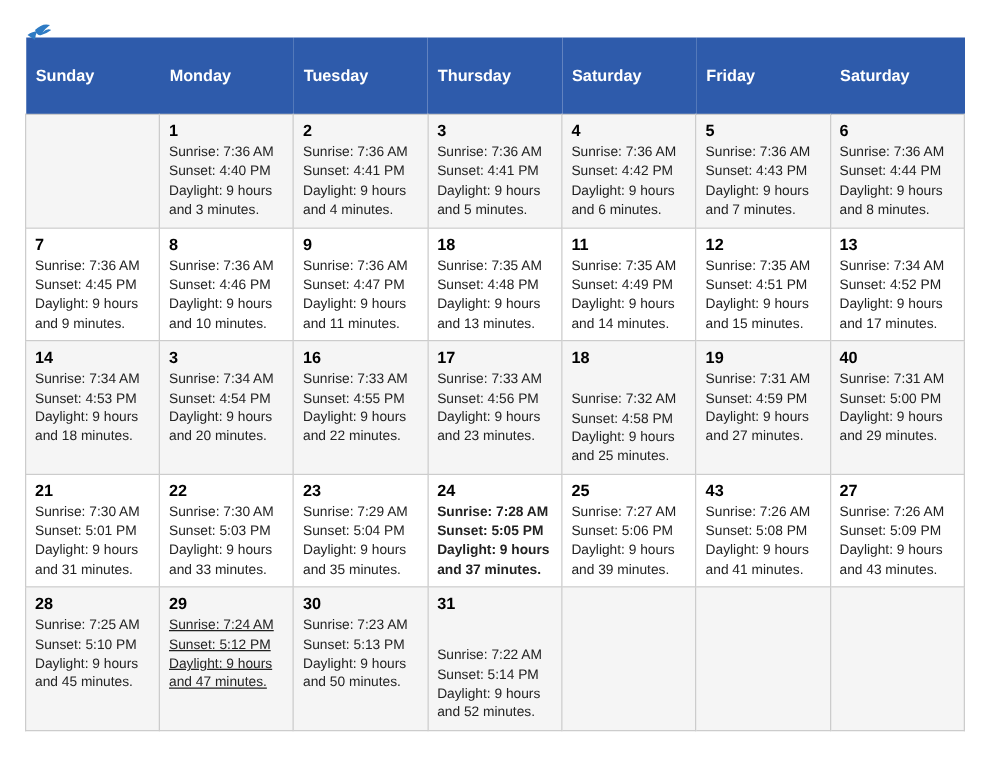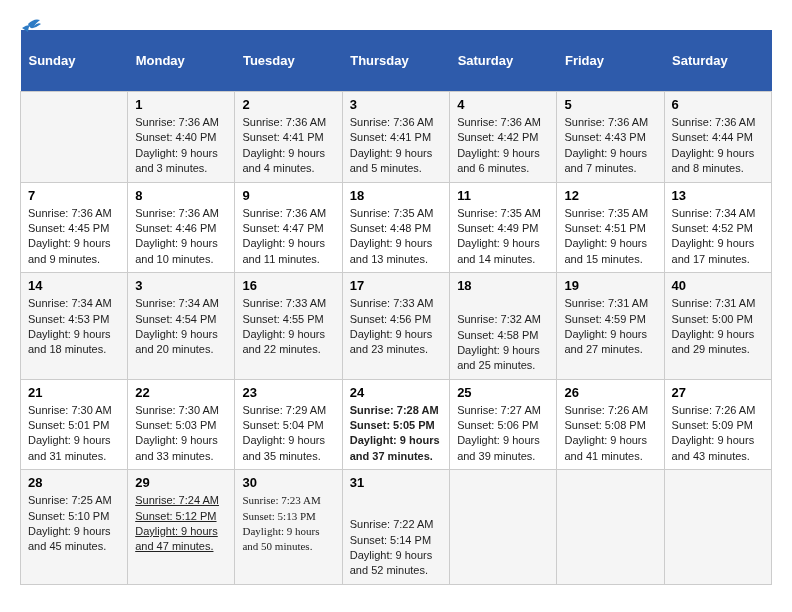--- a/index.html
+++ b/index.html
@@ -284,21 +284,21 @@
 and 37 minutes.</div>
         </td>
         <td>
           <span class="day-number">25</span>
           <div class="day-info" style="white-space: pre-line;">Sunrise: 7:27 AM
 Sunset: 5:06 PM
 Daylight: 9 hours
 and 39 minutes.</div>
         </td>
         <td>
-          <span class="day-number">26</span>
+          <span class="day-number">43</span>
           <div class="day-info" style="white-space: pre-line;">Sunrise: 7:26 AM
 Sunset: 5:08 PM
 Daylight: 9 hours
 and 41 minutes.</div>
         </td>
         <td>
           <span class="day-number">27</span>
           <div class="day-info" style="white-space: pre-line;">Sunrise: 7:26 AM
 Sunset: 5:09 PM
 Daylight: 9 hours
@@ -315,21 +315,21 @@
         </td>
         <td>
           <span class="day-number">29</span>
           <div class="day-info" style="white-space: pre-line; text-decoration: underline;">Sunrise: 7:24 AM
 Sunset: 5:12 PM
 Daylight: 9 hours
 and 47 minutes.</div>
         </td>
         <td>
           <span class="day-number">30</span>
-          <div class="day-info" style="white-space: pre-line; font-family: Liberation Serif, serif;">Sunrise: 7:23 AM
+          <div class="day-info" style="white-space: pre-line;">Sunrise: 7:23 AM
 Sunset: 5:13 PM
 Daylight: 9 hours
 and 50 minutes.</div>
         </td>
         <td>
           <span class="day-number">31</span>
           <div class="day-info" style="white-space: pre-line; margin-top: 27px;">Sunrise: 7:22 AM
 Sunset: 5:14 PM
 Daylight: 9 hours
 and 52 minutes.</div>

